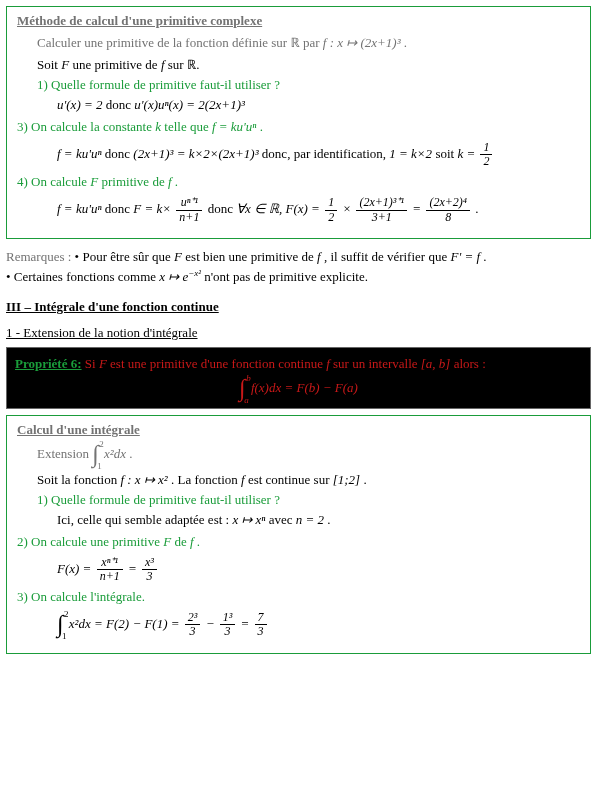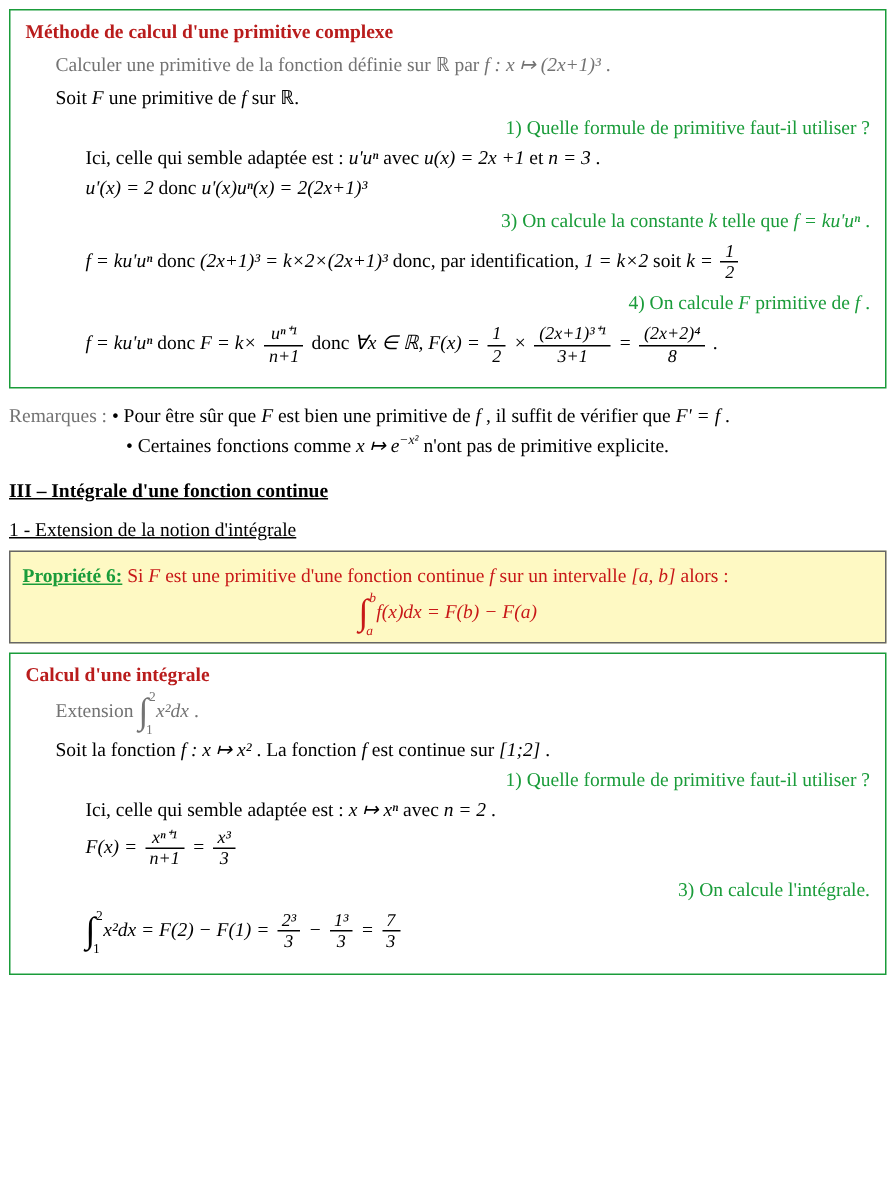--- a/index.html
+++ b/index.html
@@ -11,31 +11,32 @@
     background: #fff;
     color: #000;
   }
   .box-green {
     border: 1.5px solid #1a9c3a;
     padding: 6px 10px 10px 10px;
     margin-bottom: 10px;
   }
   .box-gray {
     border: 1px solid #666;
-    background: #fef9c3;
+    background: #000000;
     padding: 4px 8px 6px 8px;
     margin-bottom: 6px;
   }
   .title-blue {
-    color: #b91c1c;
+    color: #737373;
     font-weight: bold;
+    text-decoration: underline;
     margin-bottom: 4px;
   }
   .blue { color: #737373; }
-  .green { color: #1a9c3a; text-align: right; }
+  .green { color: #1a9c3a; }
   .red { color: #c81818; }
   .italic { font-style: italic; }
   .bold { font-weight: bold; }
   .underline { text-decoration: underline; }
   .bbR { font-family: serif; }
   p { margin: 4px 0; }
   .indent { margin-left: 20px; }
   .indent2 { margin-left: 40px; }
   .section-hdr {
     font-weight: bold;
@@ -78,23 +79,20 @@
 
   <p class="indent blue">
     <span>Calculer une primitive de la fonction définie sur </span><span class="bbR">ℝ</span><span>  par </span><span class="italic">f : x ↦ (2x+1)³</span><span> .</span>
   </p>
 
   <p class="indent">
     <span>Soit </span><span class="italic">F</span><span> une primitive de </span><span class="italic">f</span><span> sur </span><span class="bbR">ℝ.</span>
   </p>
 
   <p class="indent green">1) Quelle formule de primitive faut-il utiliser ?</p>
-  <p class="indent2">
-    <span>Ici, celle qui semble adaptée est : </span><span class="italic">u'uⁿ</span><span>  avec </span><span class="italic">u(x) = 2x +1</span><span>  et  </span><span class="italic">n = 3</span><span> .</span>
-  </p>
 
   <p class="indent2 italic">
     <span>u'(x) = 2</span><span style="font-style:normal">  donc  </span><span>u'(x)uⁿ(x) = 2(2x+1)³</span>
   </p>
 
   <p class="indent green line">
     <span>3) On calcule la constante </span><span class="italic">k</span><span> telle que </span><span class="italic">f = ku'uⁿ</span><span> .</span>
   </p>
   <p class="indent2">
     <span class="italic">f = ku'uⁿ</span><span>  donc </span><span class="italic">(2x+1)³ = k×2×(2x+1)³</span><span>  donc, par identification,  </span><span class="italic">1 = k×2</span><span>  soit  </span><span class="italic">k =</span>
@@ -114,21 +112,21 @@
     <span class="italic"> = </span>
     <span class="frac italic"><span class="num">(2x+2)⁴</span><span class="den">8</span></span>
     <span> .</span>
   </p>
 </div>
 
 <p>
   <span class="blue">Remarques :</span>
   <span> • Pour être sûr que </span><span class="italic">F</span><span>  est bien une primitive de </span><span class="italic">f</span><span> , il suffit de vérifier que </span><span class="italic">F' = f</span><span> .</span>
 </p>
-<p style="margin-left:78px">
+<p style="">
   <span>• Certaines fonctions comme </span><span class="italic">x ↦ e</span><sup class="italic">−x²</sup><span> n'ont pas de primitive explicite.</span>
 </p>
 
 <div class="section-hdr">III – Intégrale d'une fonction continue</div>
 <div class="sub-hdr">1 - Extension de la notion d'intégrale</div>
 
 <div class="box-gray">
   <p class="red">
     <span class="green bold underline">Propriété 6:</span>
     <span> Si </span><span class="italic">F</span><span>  est une primitive d'une fonction continue </span><span class="italic">f</span><span>  sur un intervalle </span><span class="italic">[a, b]</span><span>  alors :</span>
@@ -158,20 +156,23 @@
 
   <p class="indent">
     <span>Soit la fonction </span><span class="italic">f : x ↦ x²</span><span> . La fonction </span><span class="italic">f</span><span>  est continue sur </span><span class="italic">[1;2]</span><span> .</span>
   </p>
 
   <p class="indent green">1) Quelle formule de primitive faut-il utiliser ?</p>
   <p class="indent2">
     <span>Ici, celle qui semble adaptée est : </span><span class="italic">x ↦ xⁿ</span><span>  avec </span><span class="italic">n = 2</span><span> .</span>
   </p>
 
+  <p class="indent green line">
+    <span>2) On calcule une primitive </span><span class="italic">F</span><span>  de </span><span class="italic">f</span><span> .</span>
+  </p>
   <p class="indent2">
     <span class="italic">F(x) =</span>
     <span class="frac italic"><span class="num">xⁿ⁺¹</span><span class="den">n+1</span></span>
     <span class="italic"> = </span>
     <span class="frac italic"><span class="num">x³</span><span class="den">3</span></span>
   </p>
 
   <p class="indent green line">3) On calcule l'intégrale.</p>
   <p class="indent2">
     <span class="int-box">

